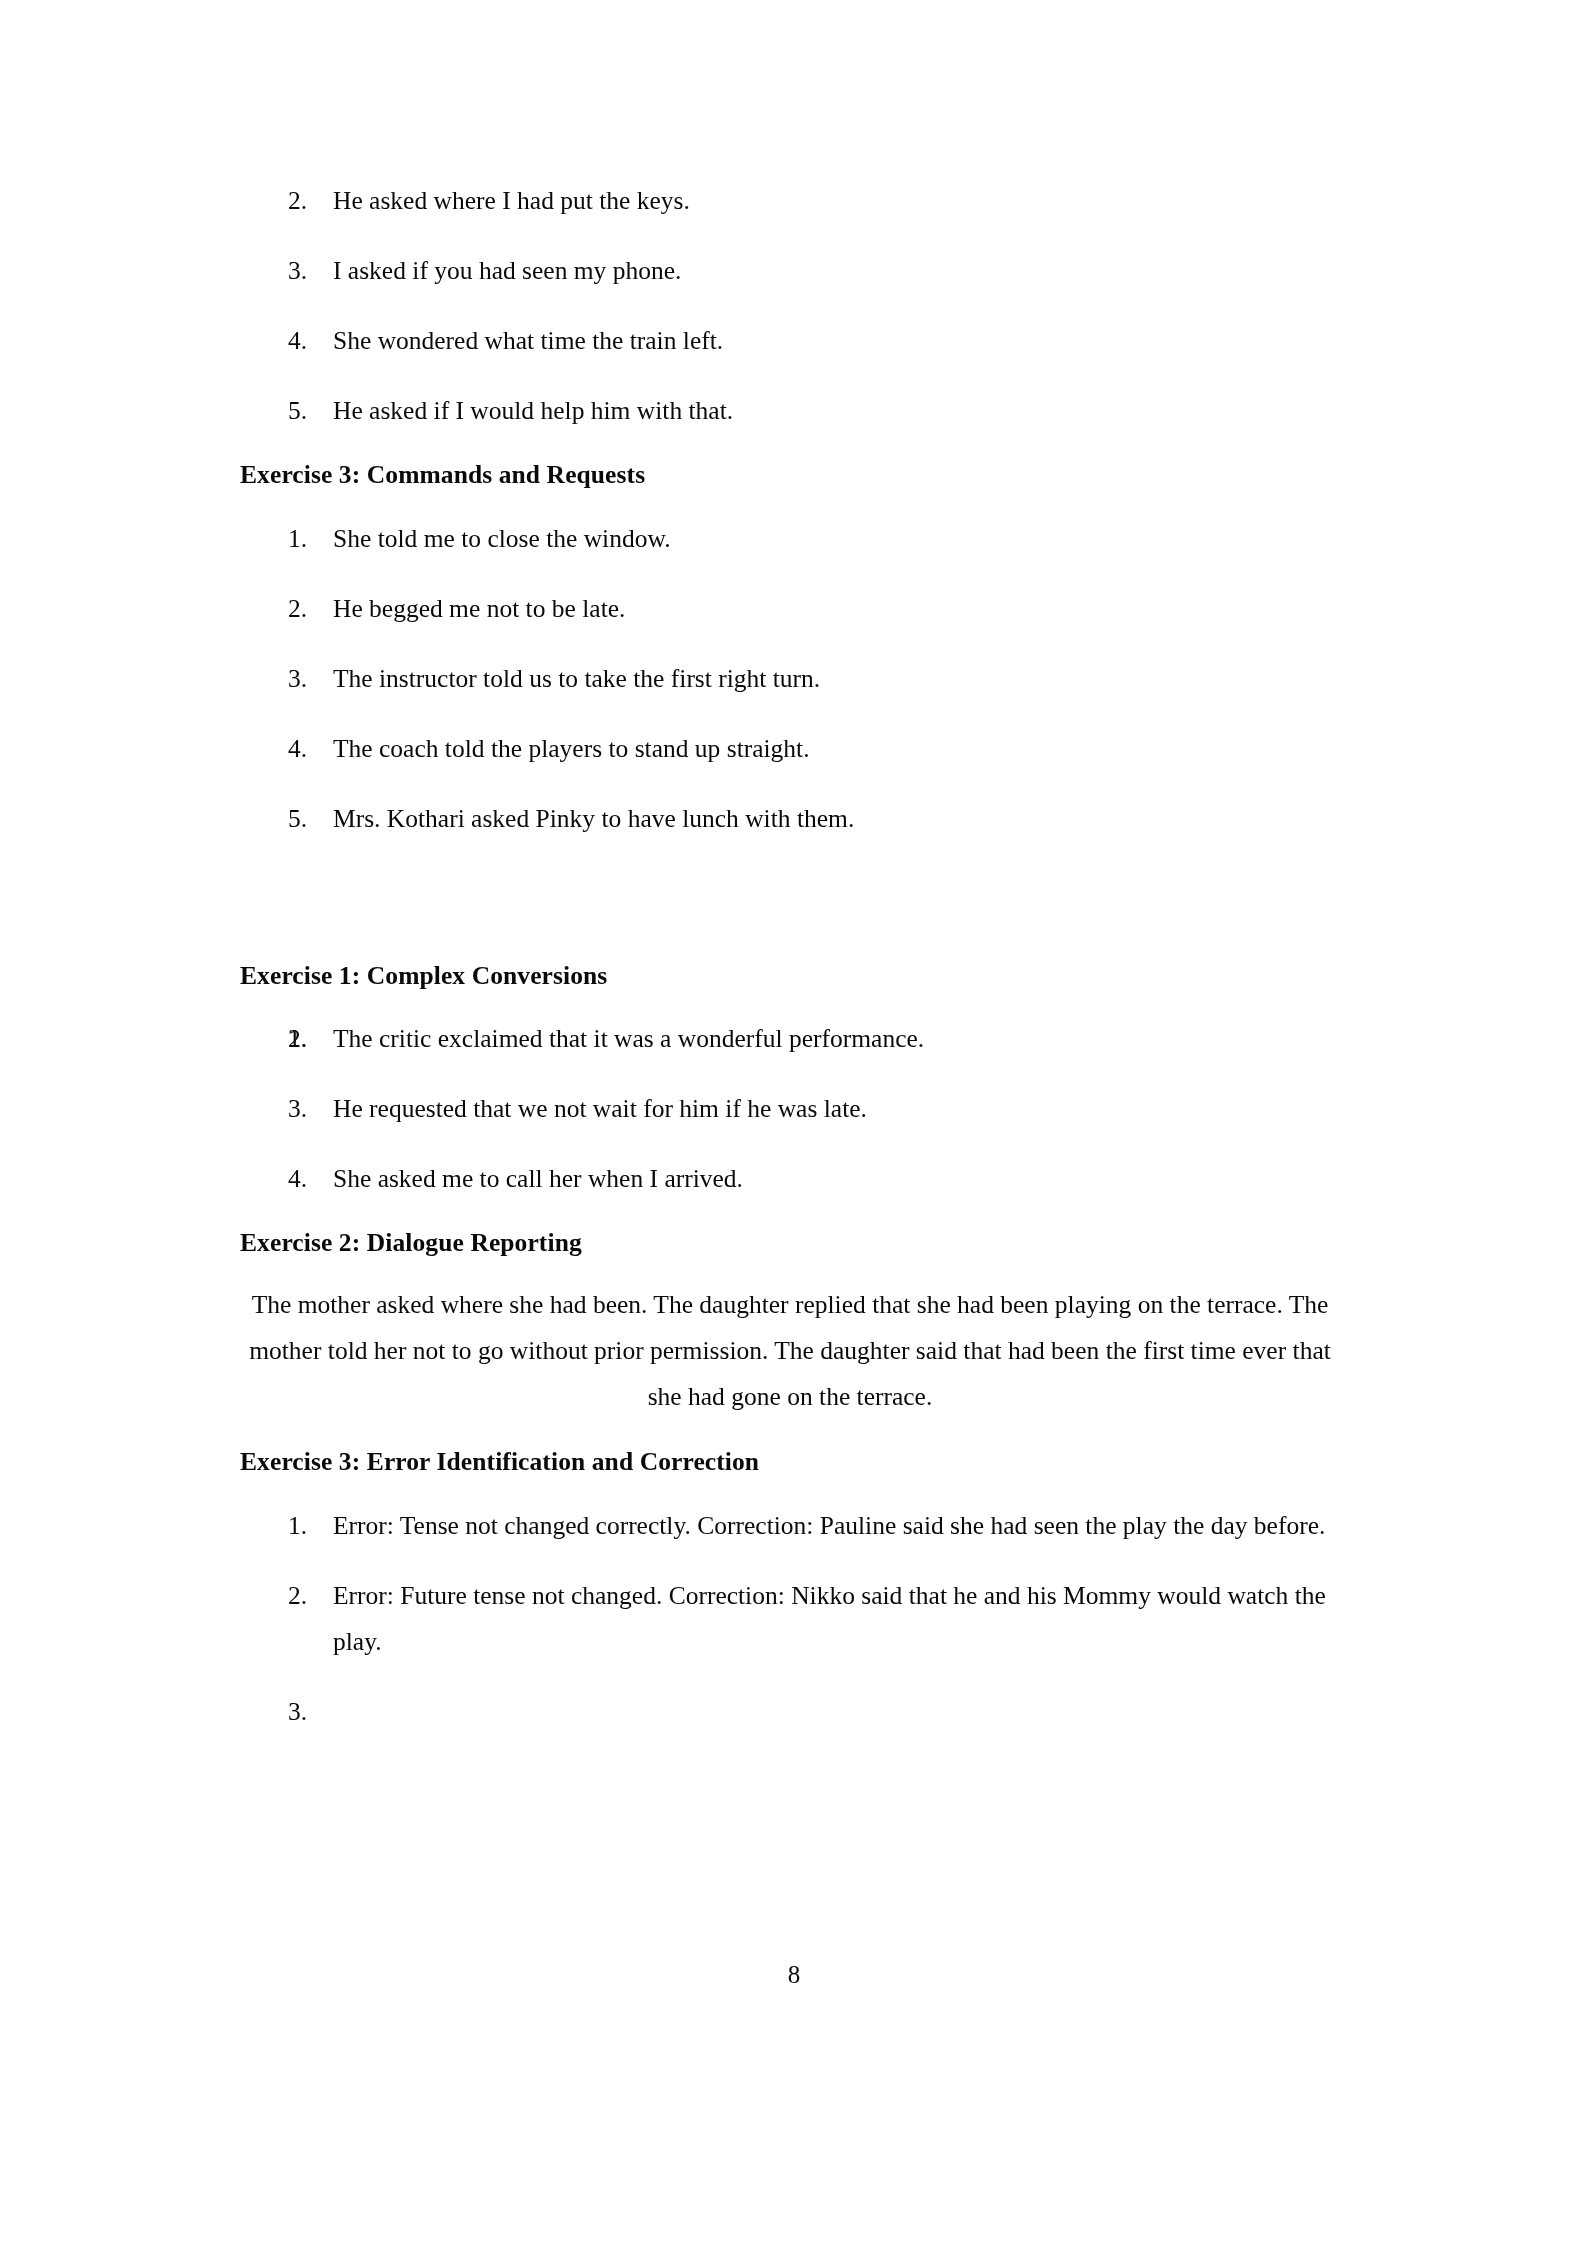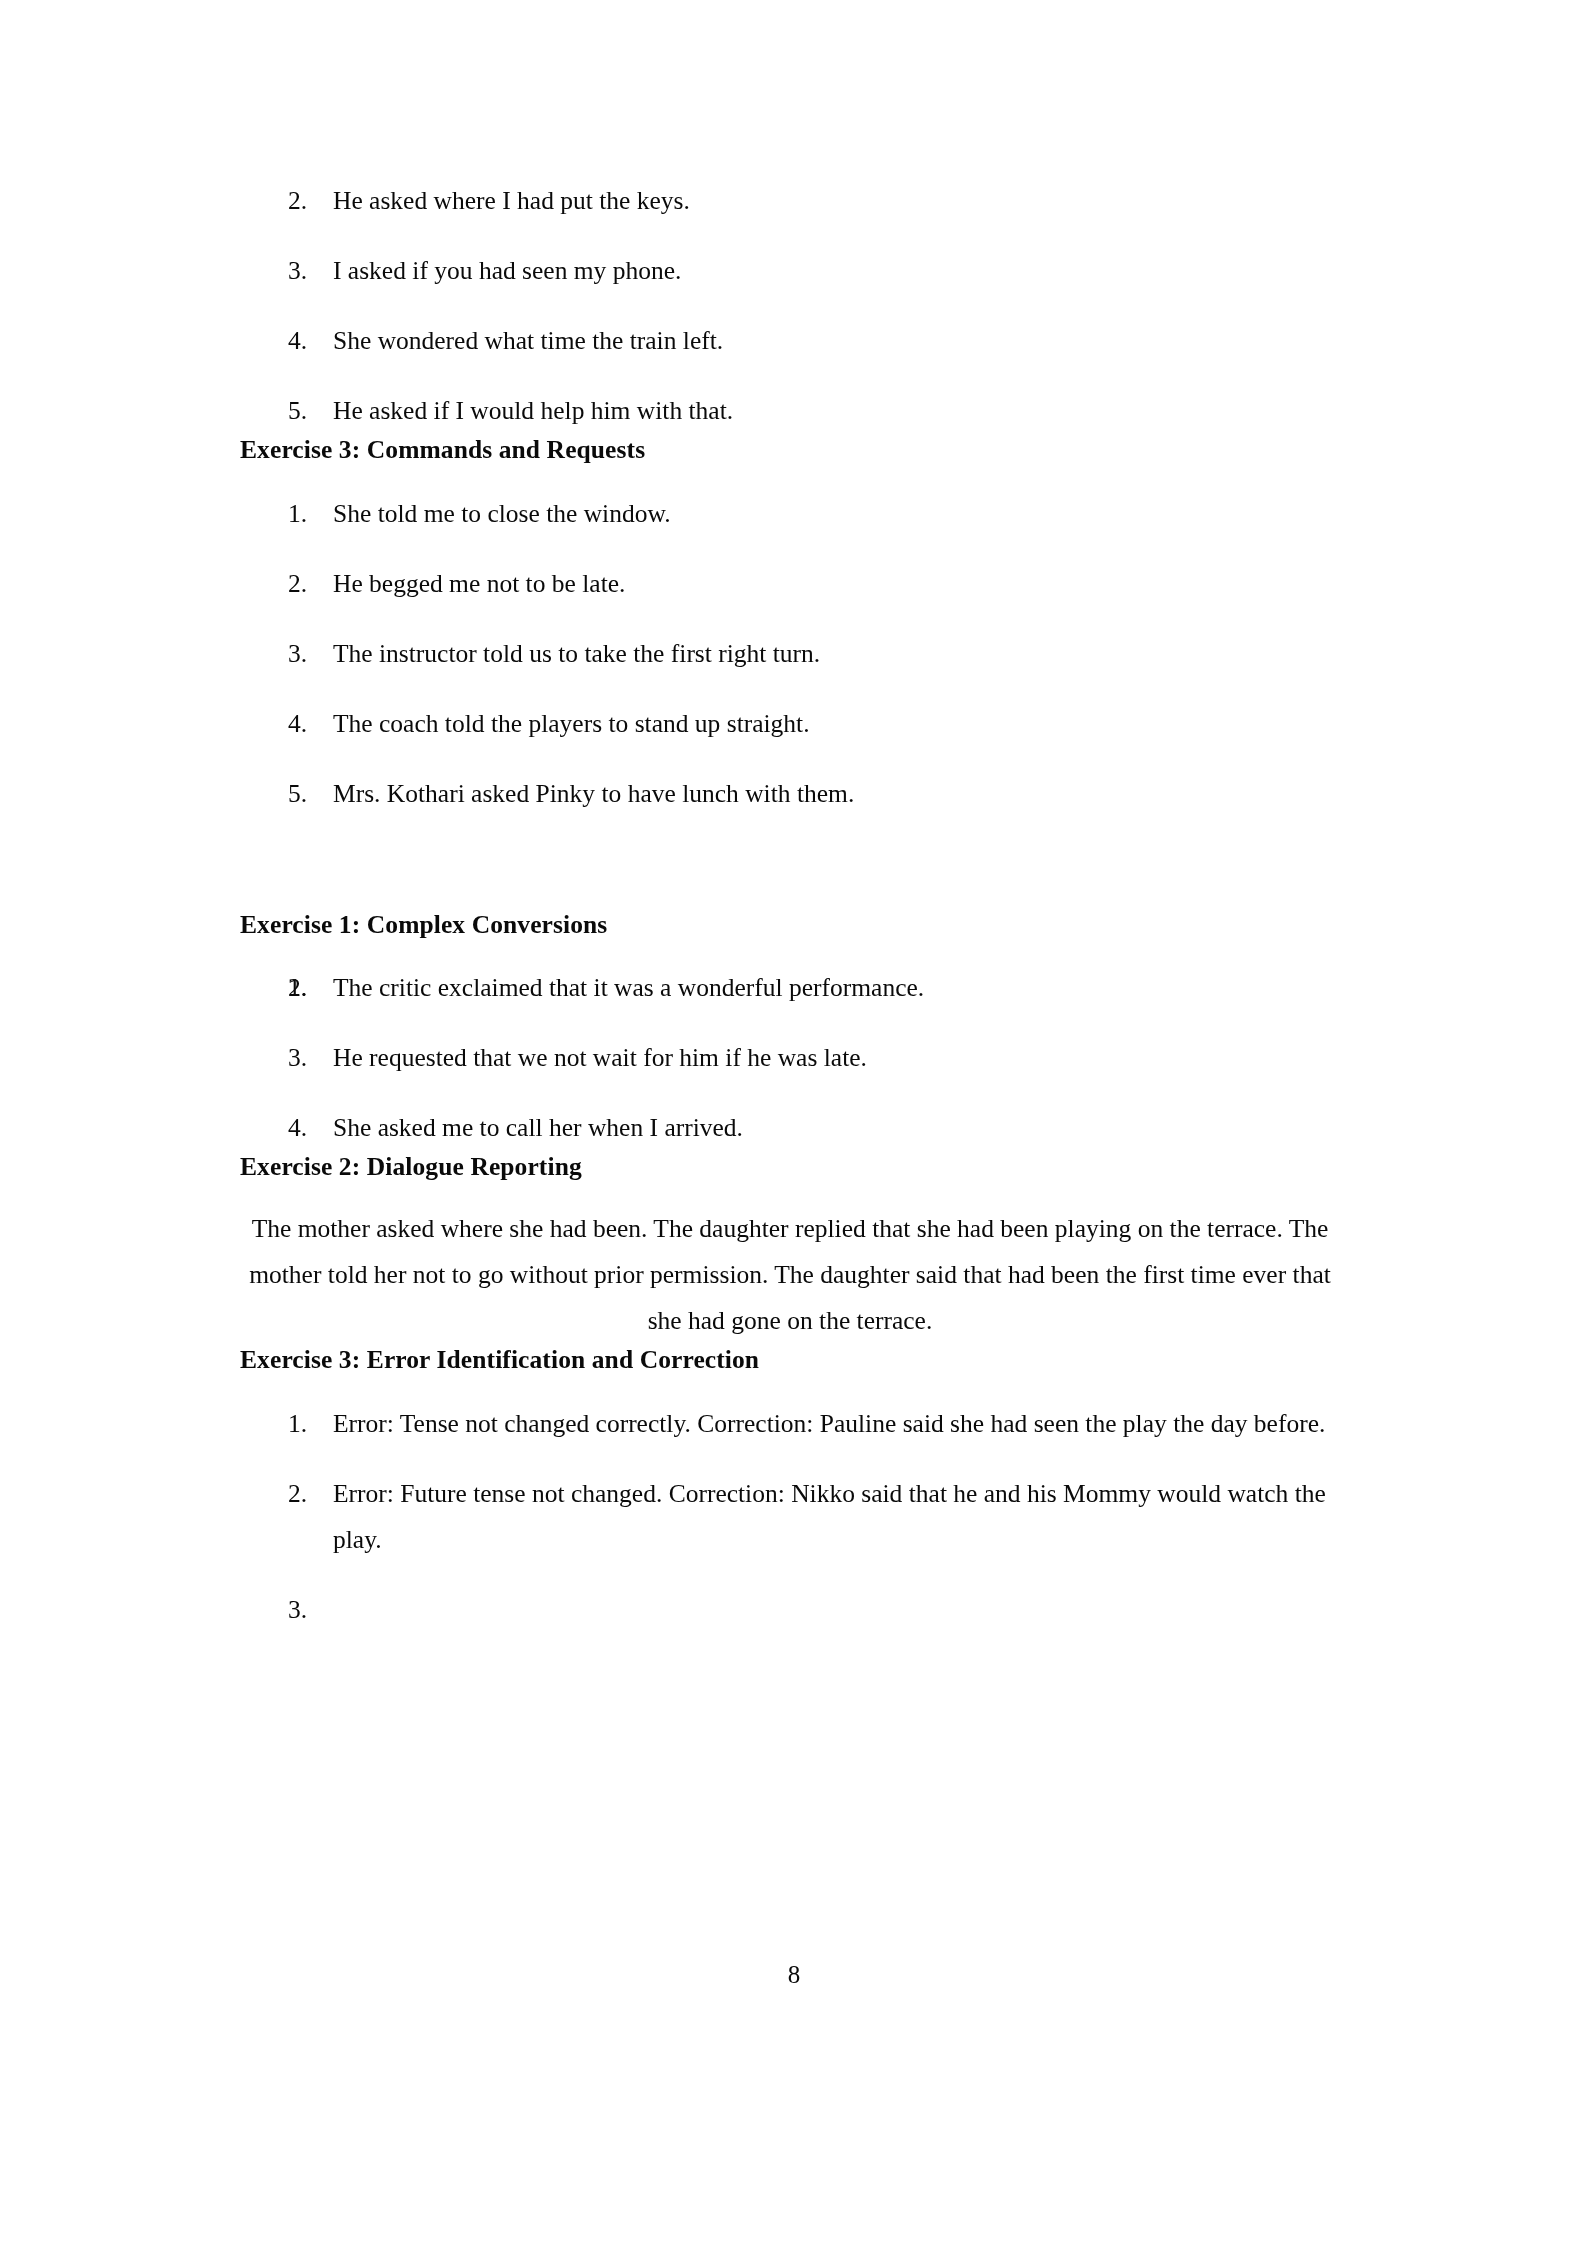--- a/index.html
+++ b/index.html
@@ -26,22 +26,22 @@
 
   
   .heading {
     font-size: 25.5px;
     font-weight: bold;
     line-height: 1.28;
     margin: 0;
     padding: 0;
     letter-spacing: 0.1px;
   }
-  .h-gap-top-1 { }   
-  .h-gap-top-2 { }
+  .h-gap-top-1 { margin-top: 25px; }   
+  .h-gap-top-2 { margin-top: 26px; }
 
   
   ol.olist {
     list-style: none;
     margin: 0;
     padding: 0;
   }
   ol.olist > li {
     position: relative;
     padding-left: 93px;

